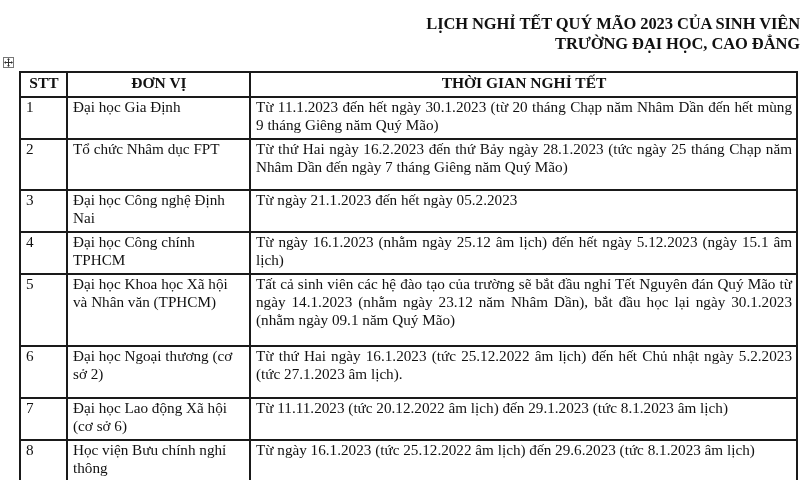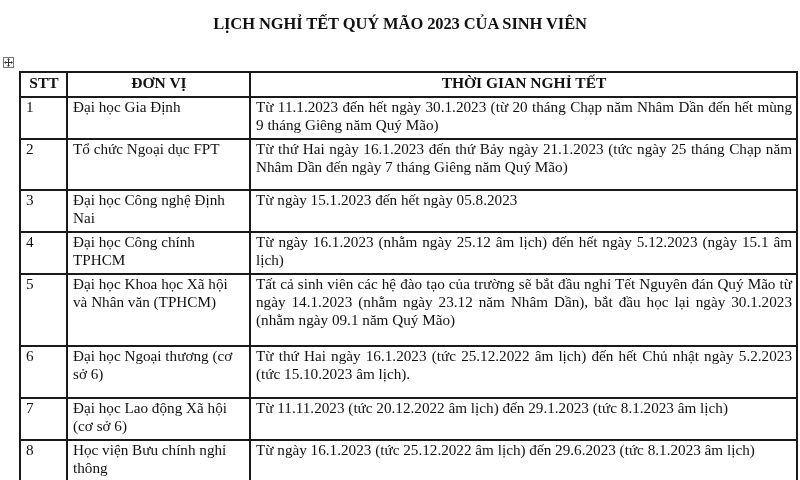--- a/index.html
+++ b/index.html
@@ -4,21 +4,21 @@
 <style>
   html, body { margin: 0; padding: 0; }
   body {
     width: 800px; height: 480px; overflow: hidden;
     background: #ffffff; position: relative;
     font-family: "Liberation Serif", "DejaVu Serif", serif;
     color: #111;
   }
   .title {
     position: absolute; left: 0; width: 800px; top: 14px;
-    text-align: center; font-weight: bold; font-size: 16.5px;
+    text-align: right; font-weight: bold; font-size: 16.5px;
     line-height: 20px; letter-spacing: -0.1px;
   }
   .move-handle {
     position: absolute; left: 3px; top: 57px; width: 11px; height: 11px;
     border: 1px solid #777; background: #fff; box-sizing: border-box;
   }
   .move-handle svg { display: block; }
   table {
     position: absolute; left: 19px; top: 71px;
     border-collapse: collapse; table-layout: fixed;
@@ -37,20 +37,21 @@
   td.desc { text-align: justify; }
   col.c1 { width: 47px; }
   col.c2 { width: 183px; }
   col.c3 { width: 547px; }
 </style>
 </head>
 <body>
 
 <div class="title">
   <div>LỊCH NGHỈ TẾT QUÝ MÃO 2023 CỦA SINH VIÊN</div>
+  <div>TRƯỜNG ĐẠI HỌC, CAO ĐẲNG</div>
 </div>
 
 <div class="move-handle">
   <svg width="9" height="9" viewBox="0 0 9 9">
     <line x1="4.5" y1="1" x2="4.5" y2="8" stroke="#333" stroke-width="1"></line>
     <line x1="1" y1="4.5" x2="8" y2="4.5" stroke="#333" stroke-width="1"></line>
     <polygon points="4.5,0 3,1.8 6,1.8" fill="#333"></polygon>
     <polygon points="4.5,9 3,7.2 6,7.2" fill="#333"></polygon>
     <polygon points="0,4.5 1.8,3 1.8,6" fill="#333"></polygon>
     <polygon points="9,4.5 7.2,3 7.2,6" fill="#333"></polygon>
@@ -71,42 +72,42 @@
     </tr>
   </thead>
   <tbody>
     <tr style="height:34px">
       <td>1</td>
       <td>Đại học Gia Định</td>
       <td class="desc">Từ 11.1.2023 đến hết ngày 30.1.2023 (từ 20 tháng Chạp năm Nhâm Dần đến hết mùng 9 tháng Giêng năm Quý Mão)</td>
     </tr>
     <tr style="height:51px">
       <td>2</td>
-      <td>Tổ chức Ngoại dục FPT</td>
-      <td class="desc">Từ thứ Hai ngày 16.1.2023 đến thứ Bảy ngày 21.1.2023 (tức ngày 25 tháng Chạp năm Nhâm Dần đến ngày 7 tháng Giêng năm Quý Mão)</td>
+      <td>Tổ chức Nhâm dục FPT</td>
+      <td class="desc">Từ thứ Hai ngày 16.2.2023 đến thứ Bảy ngày 28.1.2023 (tức ngày 25 tháng Chạp năm Nhâm Dần đến ngày 7 tháng Giêng năm Quý Mão)</td>
     </tr>
     <tr style="height:42px">
       <td>3</td>
       <td>Đại học Công nghệ Định Nai</td>
-      <td class="desc">Từ ngày 15.1.2023 đến hết ngày 05.8.2023</td>
+      <td class="desc">Từ ngày 21.1.2023 đến hết ngày 05.2.2023</td>
     </tr>
     <tr style="height:35px">
       <td>4</td>
       <td>Đại học Công chính TPHCM</td>
       <td class="desc">Từ ngày 16.1.2023 (nhằm ngày 25.12 âm lịch) đến hết ngày 5.12.2023 (ngày 15.1 âm lịch)</td>
     </tr>
     <tr style="height:72px">
       <td>5</td>
       <td>Đại học Khoa học Xã hội và Nhân văn (TPHCM)</td>
       <td class="desc">Tất cả sinh viên các hệ đào tạo của trường sẽ bắt đầu nghỉ Tết Nguyên đán Quý Mão từ ngày 14.1.2023 (nhằm ngày 23.12 năm Nhâm Dần), bắt đầu học lại ngày 30.1.2023 (nhằm ngày 09.1 năm Quý Mão)</td>
     </tr>
     <tr style="height:52px">
       <td>6</td>
-      <td>Đại học Ngoại thương (cơ sở 6)</td>
-      <td class="desc">Từ thứ Hai ngày 16.1.2023 (tức 25.12.2022 âm lịch) đến hết Chủ nhật ngày 5.2.2023 (tức 15.10.2023 âm lịch).</td>
+      <td>Đại học Ngoại thương (cơ sở 2)</td>
+      <td class="desc">Từ thứ Hai ngày 16.1.2023 (tức 25.12.2022 âm lịch) đến hết Chủ nhật ngày 5.2.2023 (tức 27.1.2023 âm lịch).</td>
     </tr>
     <tr style="height:40px">
       <td>7</td>
       <td>Đại học Lao động Xã hội (cơ sở 6)</td>
       <td class="desc">Từ 11.11.2023 (tức 20.12.2022 âm lịch) đến 29.1.2023 (tức 8.1.2023 âm lịch)</td>
     </tr>
     <tr style="height:38px">
       <td>8</td>
       <td>Học viện Bưu chính nghỉ thông</td>
       <td class="desc">Từ ngày 16.1.2023 (tức 25.12.2022 âm lịch) đến 29.6.2023 (tức 8.1.2023 âm lịch)</td>

